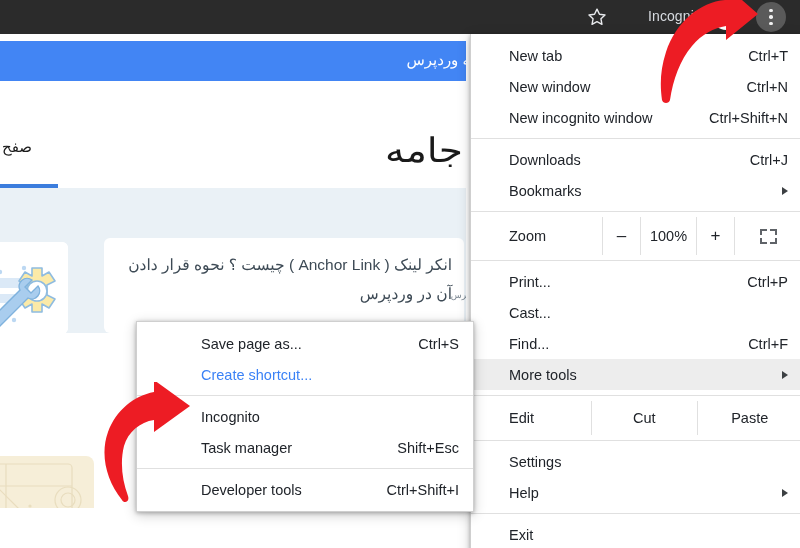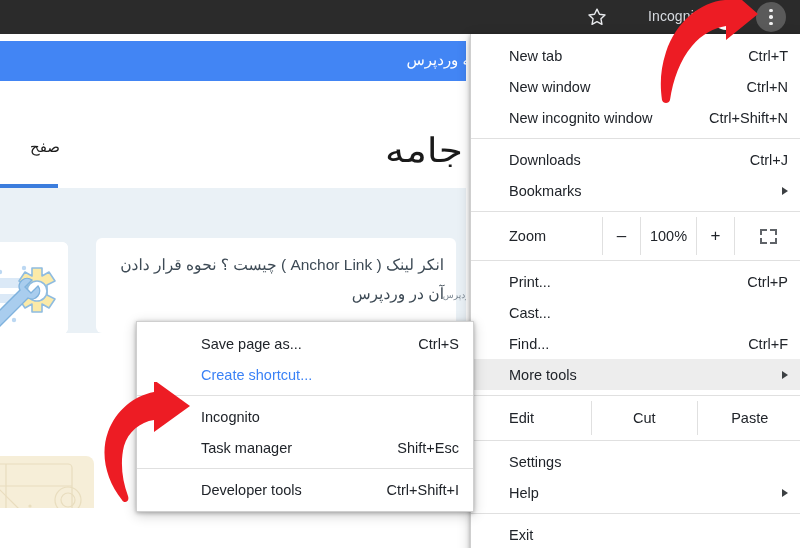--- a/index.html
+++ b/index.html
@@ -99,21 +99,20 @@
     white-space: nowrap;
     transform: scaleX(1.15);
   }
   #site-menu-item {
     position: absolute;
     left: 2px; top: 104px;
     font-size: 15px;
     color: #1a1a1a;
     direction: rtl;
     white-space: nowrap;
-    margin-left: 28px;
   }
   #site-menu-underline {
     position: absolute;
     left: 0; top: 150px;
     width: 58px; height: 4px;
     background: #3b7ddd;
   }
   #content-band {
     position: absolute;
     left: 0; top: 154px;
@@ -123,21 +122,21 @@
   #card-illustration {
     position: absolute;
     left: -24px; top: 208px;
     width: 92px; height: 92px;
     background: #ffffff;
     border-radius: 6px;
     overflow: hidden;
   }
   #card-article {
     position: absolute;
-    left: 96px; top: 204px;
+    left: 104px; top: 204px;
     width: 360px; height: 95px;
     background: #ffffff;
     border-radius: 6px;
   }
   #card-article-title {
     position: absolute;
     right: 12px; top: 12px;
     width: 330px;
     text-align: right;
     direction: rtl;

